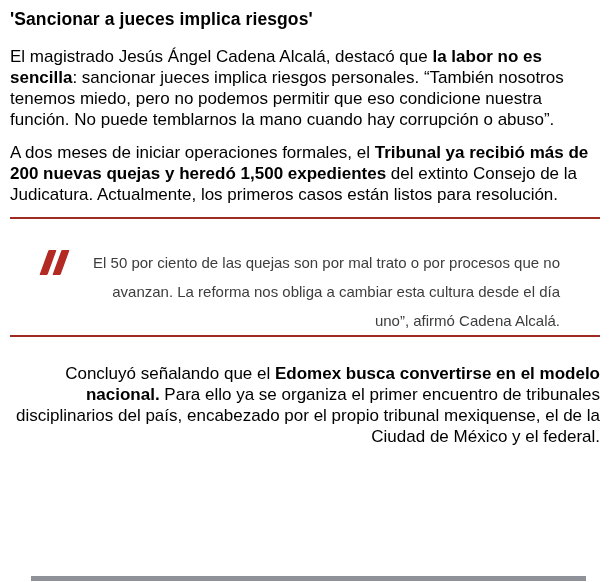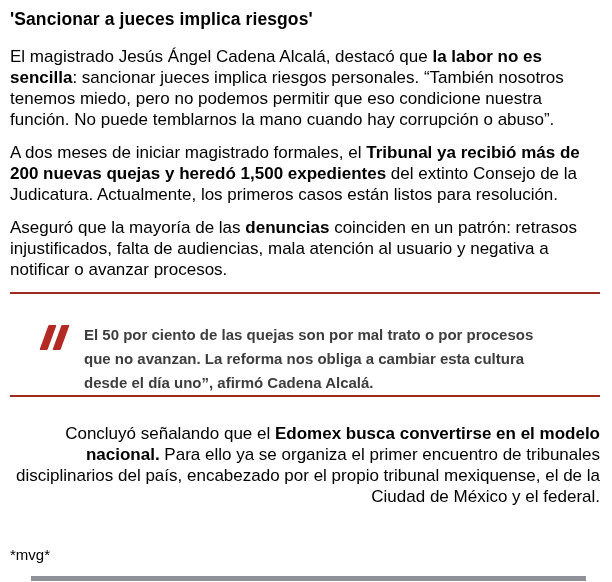--- a/index.html
+++ b/index.html
@@ -52,24 +52,24 @@
     width: 8px;
     height: 25px;
     background: var(--quote_mark_color, #b22a23);
     transform: skewX(-20deg);
     margin-right: 5px;
     border-radius: 1px;
   }
   .qtext {
     flex: 1 1 auto;
     font-size: 15px;
-    line-height: 24px;
-    font-weight: bold;
+    line-height: 29px;
+    font-weight: normal;
     color: var(--quote_text_color, #3d3d3d);
-    text-align: left;
+    text-align: right;
     max-width: 500px;
   }
   .closing-wrap { margin-top: 26px; }
   .closing-wrap .para { margin-bottom: 0; text-align: right; }
   .sig {
     font-size: 15px;
     line-height: 21px;
     margin-top: 37px;
   }
   .bottom-bar {
@@ -83,37 +83,35 @@
 </style>
 </head>
 <body>
 
 <div class="page">
 
   <h1 class="title">'Sancionar a jueces implica riesgos'</h1>
 
   <div class="intro-wrap">
       <p class="para"><span>El magistrado Jesús Ángel Cadena Alcalá, destacó que </span><strong>la labor no es sencilla</strong><span>: sancionar jueces implica riesgos personales. “También nosotros tenemos miedo, pero no podemos permitir que eso condicione nuestra función. No puede temblarnos la mano cuando hay corrupción o abuso”.</span></p>
-      <p class="para"><span>A dos meses de iniciar magistrado formales, el </span><strong>Tribunal ya recibió más de 200 nuevas quejas y heredó 1,500 expedientes</strong><span> del extinto Consejo de la Judicatura. Actualmente, los primeros casos están listos para resolución.</span></p>
-      <p class="para"><span>Aseguró que la mayoría de las </span><strong>denuncias</strong><span> coinciden en un patrón: retrasos injustificados, falta de audiencias, mala atención al usuario y negativa a notificar o avanzar procesos.</span></p>
+      <p class="para"><span>A dos meses de iniciar operaciones formales, el </span><strong>Tribunal ya recibió más de 200 nuevas quejas y heredó 1,500 expedientes</strong><span> del extinto Consejo de la Judicatura. Actualmente, los primeros casos están listos para resolución.</span></p>
     </div>
 
   <hr class="rule rule-top">
 
   <div class="quote">
     <span class="qmark">
       <i class="bar"></i>
       <i class="bar"></i>
     </span>
     <div class="qtext">El 50 por ciento de las quejas son por mal trato o por procesos que no avanzan. La reforma nos obliga a cambiar esta cultura desde el día uno”, afirmó Cadena Alcalá.</div>
   </div>
 
   <hr class="rule rule-bottom">
 
   <div class="closing-wrap">
       <p class="para"><span>Concluyó señalando que el </span><strong>Edomex busca convertirse en el modelo nacional.</strong><span> Para ello ya se organiza el primer encuentro de tribunales disciplinarios del país, encabezado por el propio tribunal mexiquense, el de la Ciudad de México y el federal.</span></p>
     </div>
 
-  <div class="sig">*mvg*</div>
 
   <div class="bottom-bar"></div>
 
 </div>
 
 </body></html>

